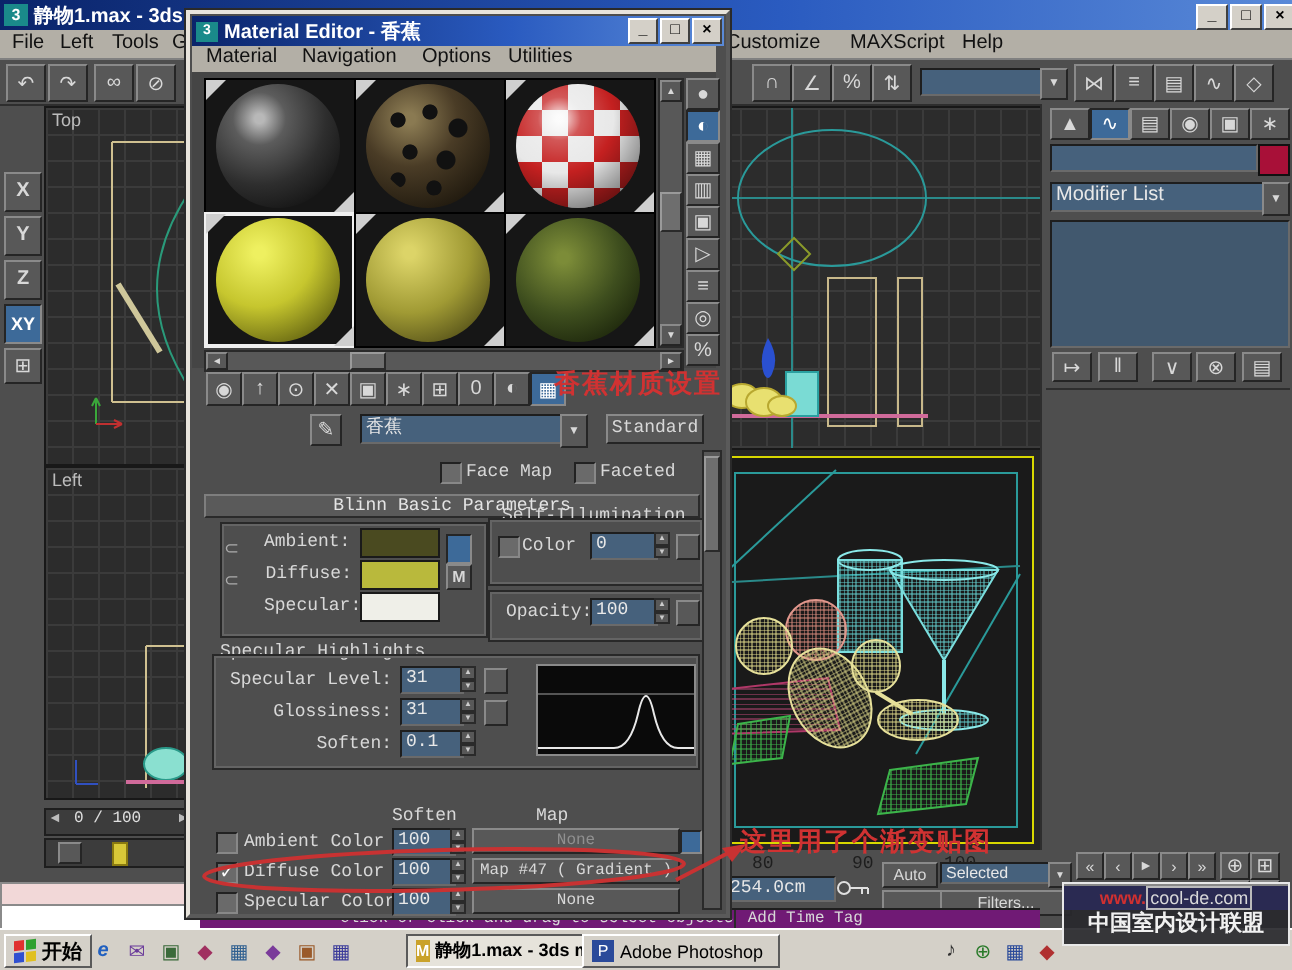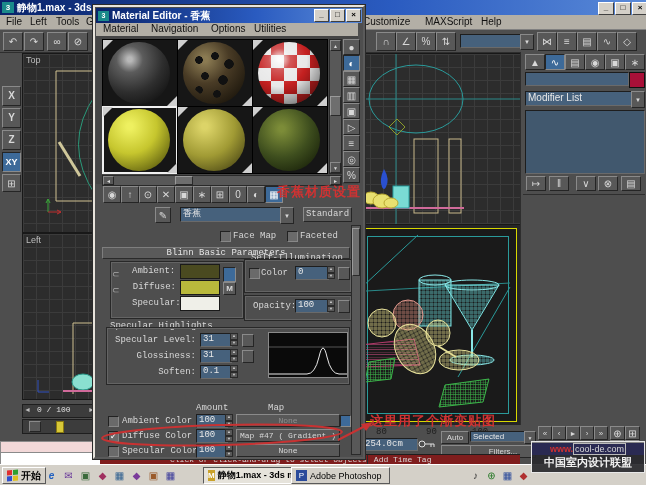--- a/index.html
+++ b/index.html
@@ -258,21 +258,21 @@
     <span class="abs" style="left:1px;top:1px;font-size:7px;color:#bbb;">◄</span>
     <span class="abs" style="right:1px;top:1px;font-size:7px;color:#bbb;">►</span>
   </div>
   <div class="abs" style="left:22px;top:419px;width:73px;height:13px;background:#3c3c3c;border:1px solid #1e1e1e;">
     <span class="abs btn3" style="left:6px;top:1px;width:10px;height:9px;"></span>
     <span class="abs" style="left:33px;top:1px;width:6px;height:10px;background:#d8c838;border:1px solid #8a7a10;"></span>
   </div>
   <div class="abs" style="left:0;top:441px;width:95px;height:11px;background:#f2d8d8;border:1px solid #8a8a8a;"></div>
   <div class="abs" style="left:0;top:452px;width:100px;height:12px;background:#ffffff;border:1px solid #8a8a8a;"></div>
 
-  <div class="abs" style="left:100px;top:454px;width:420px;height:10px;background:#7f1d1d;border-top:1px solid #1e1e1e;display:flex;">
+  <div class="abs" style="left:100px;top:454px;width:420px;height:10px;background:#701a75;border-top:1px solid #1e1e1e;display:flex;">
     <span class="mono" style="font-size:8px;line-height:10px;padding-left:70px;color:#d8d8d8;border-right:1px solid #2a2a2a;">Click or click-and-drag to select objects</span>
     <span class="mono" style="font-size:8px;line-height:10px;padding-left:6px;color:#d8d8d8;">Add Time Tag</span>
   </div>
 
   <div class="abs" style="left:93px;top:5px;width:268px;height:450px;background:#4e4e4e;border:2px solid;border-color:#e8e4dc #5a5a5a #5a5a5a #e8e4dc;outline:1px solid #2a2a2a;">
     <div class="abs tbar" style="left:1px;top:1px;width:262px;height:15px;">
       <span class="ico" style="width:11px;height:10px;background:#1a8a8a;color:#fff;font-size:7px;margin-right:3px;">3</span>
       <span style="font-size:10px;">Material Editor - 香蕉</span>
       <span class="abs" style="right:1px;top:1px;display:flex;gap:1px;">
         <span class="wbtn" style="width:13px;height:11px;">_</span>
@@ -413,21 +413,21 @@
       <span class="abs fld mono" style="left:104px;top:140px;width:26px;height:12px;">0.1</span>
       <span class="abs spin" style="left:134px;top:140px;">
           <span>▲</span>
           <span>▼</span>
         </span>
       <svg class="abs" style="left:172px;top:107px;background:#0a0a0a;border:1px solid #8a8a8a;" width="78" height="44">
         <line x1="0" y1="14" x2="78" y2="14" stroke="#555"></line>
         <path d="M0,41 L38,41 Q46,41 50,24 Q54,6 58,24 Q62,41 70,41 L78,41" stroke="#e8e8e8" fill="none"></path>
       </svg>
 
-      <span class="abs lbl mono" style="left:100px;top:178px;">Amount</span>
+      <span class="abs lbl mono" style="left:100px;top:178px;">Soften</span>
       <span class="abs lbl mono" style="left:172px;top:178px;">Map</span>
 
       <span class="abs cb" style="left:12px;top:191px;"></span>
       <span class="abs lbl mono" style="left:26px;top:191px;">Ambient Color .</span>
       <span class="abs fld mono" style="left:100px;top:189px;width:26px;height:12px;">100</span>
       <span class="abs spin" style="left:129px;top:189px;">
           <span>▲</span>
           <span>▼</span>
         </span>
       <span class="abs btn3 mono" style="left:140px;top:189px;width:102px;height:11px;font-size:8px;line-height:11px;color:#909090;">None</span>

